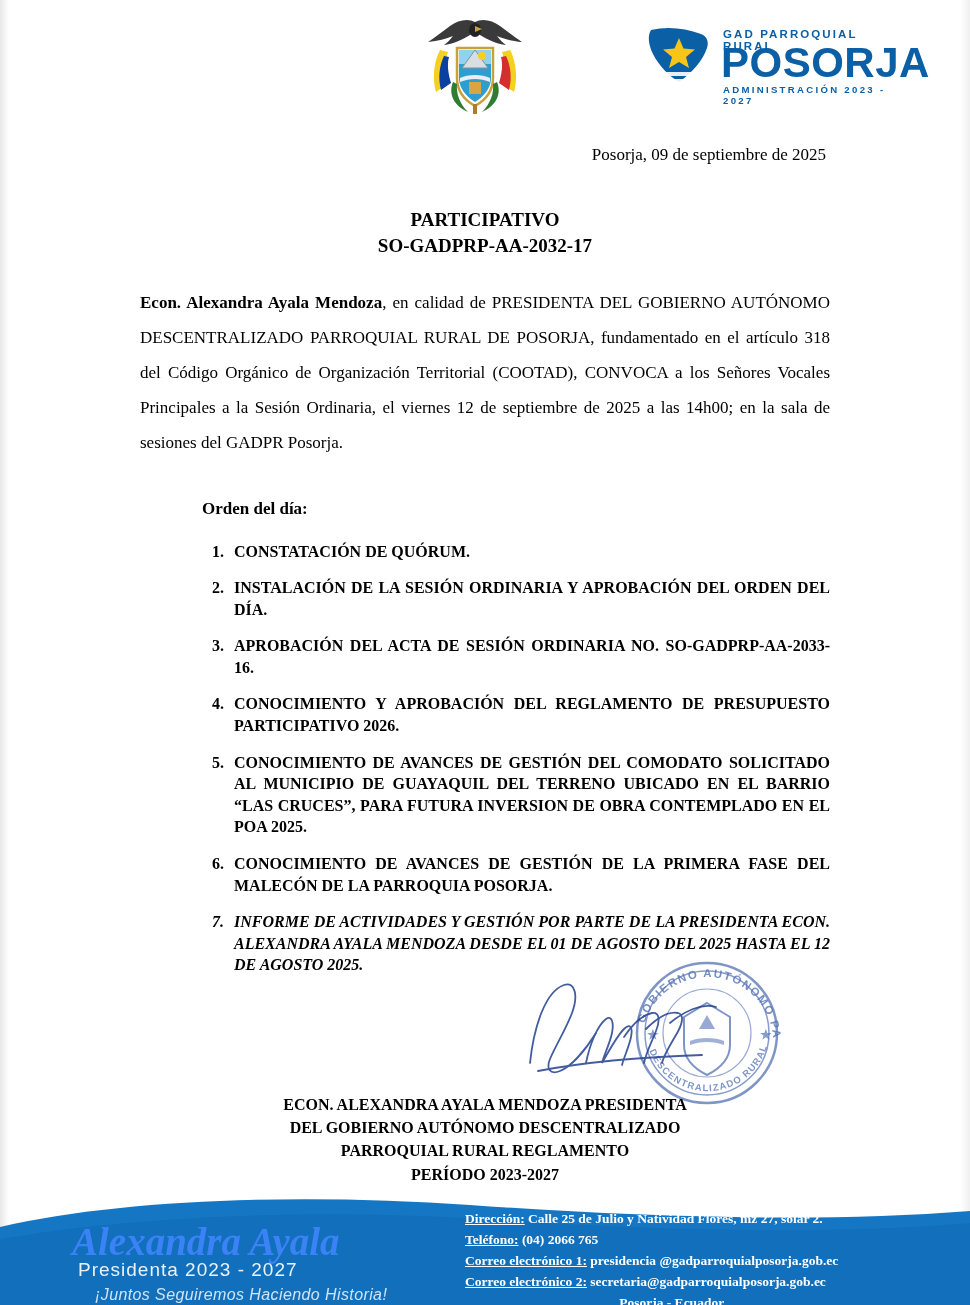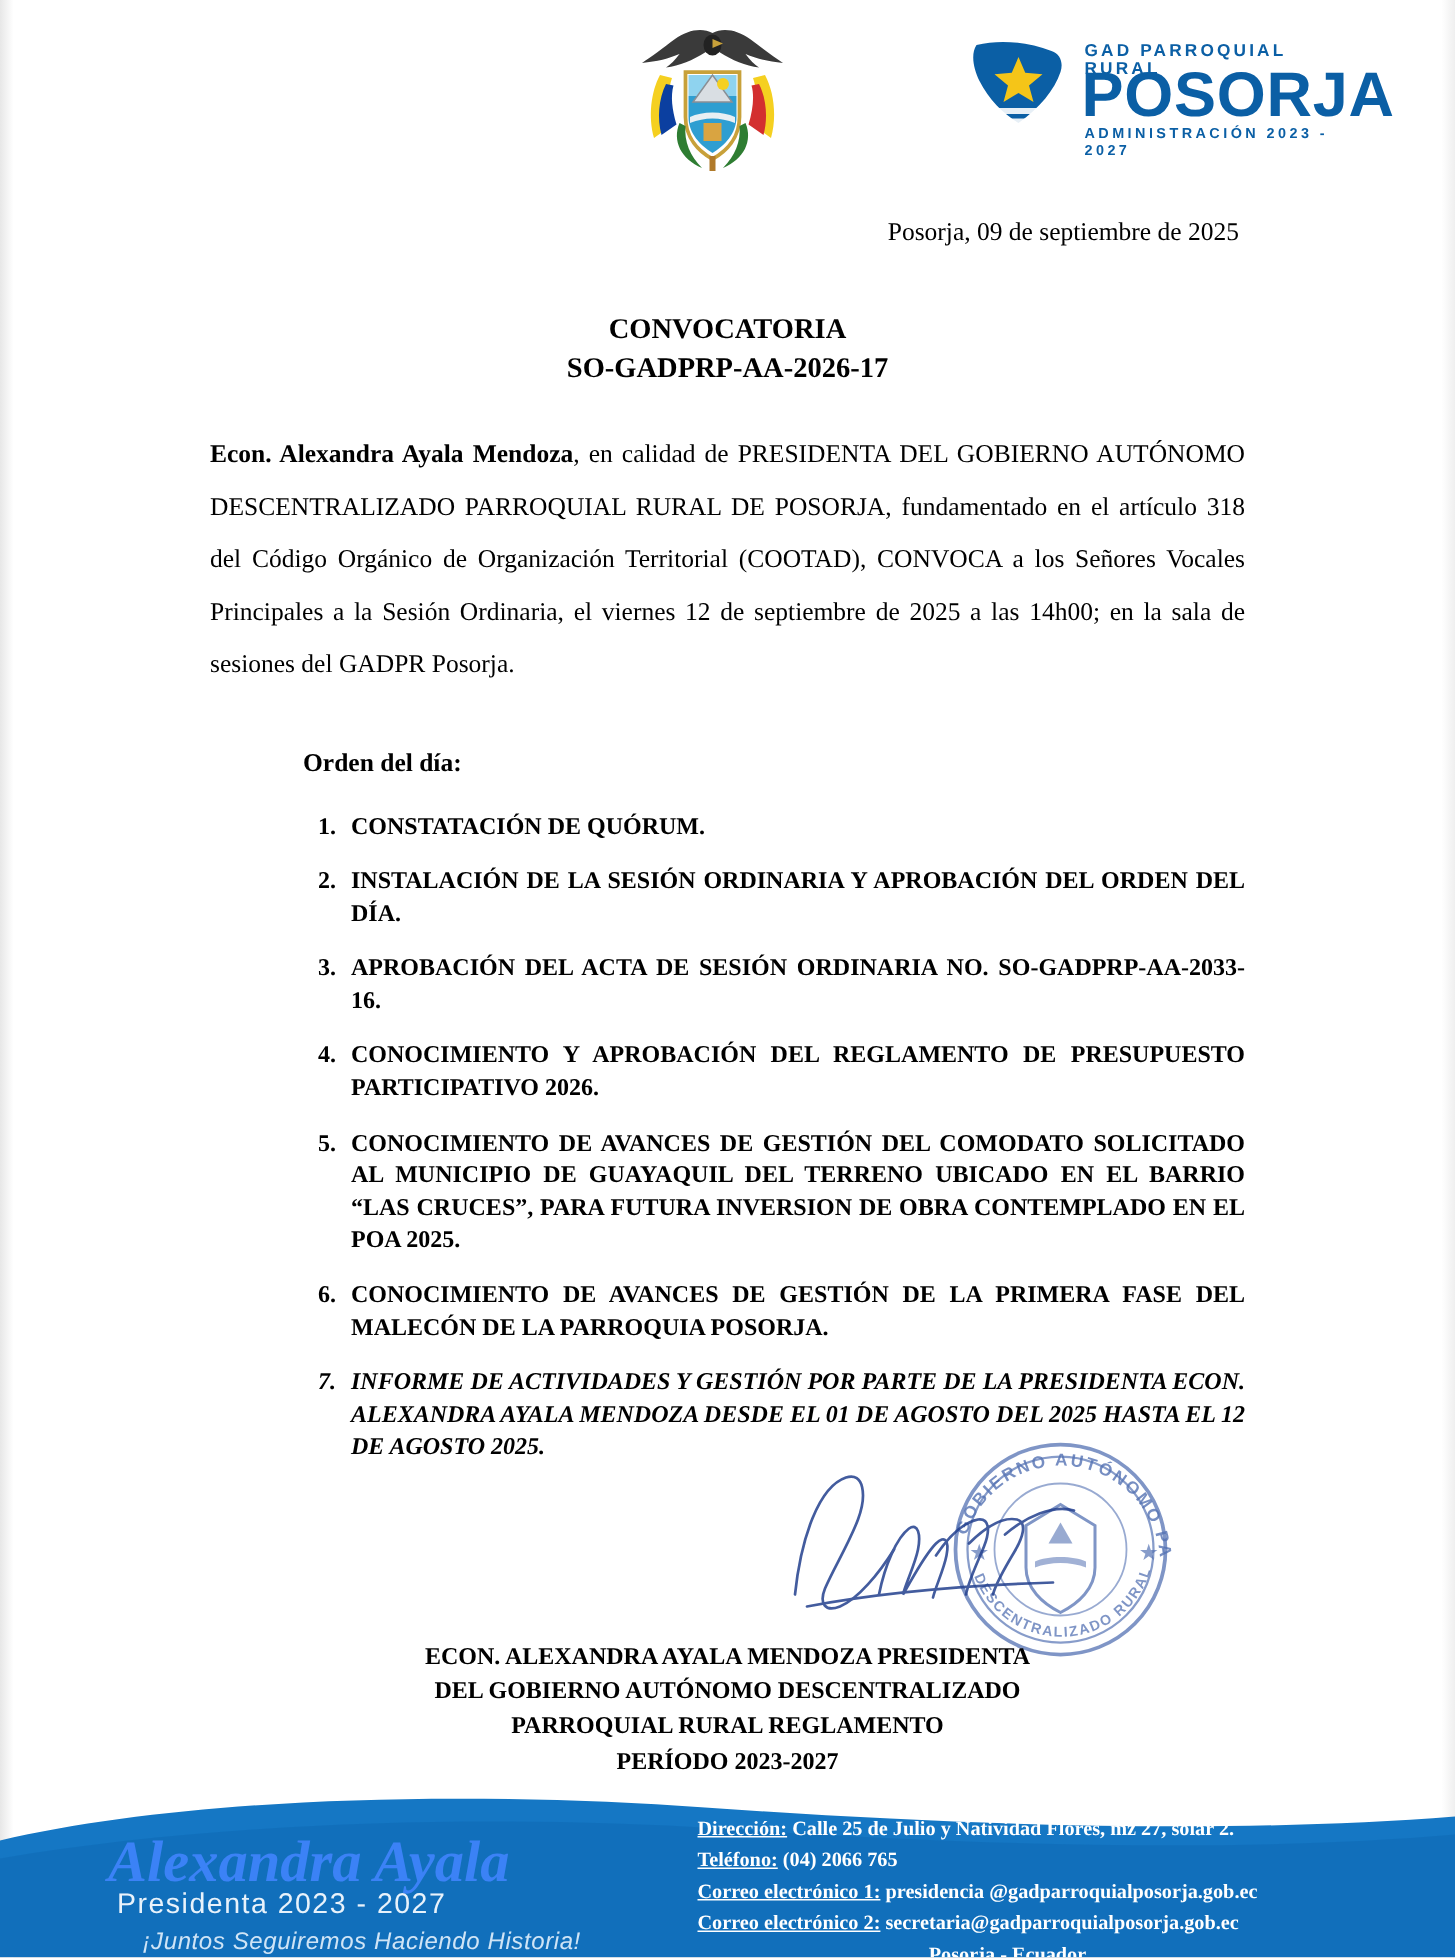--- a/index.html
+++ b/index.html
@@ -270,22 +270,22 @@
       <div class="logo-main">POSORJA</div>
       <div class="logo-sub">ADMINISTRACIÓN 2023 - 2027</div>
     </div>
   </div>
 
   <div class="content">
 
     <div class="date-line">Posorja, 09 de septiembre de 2025</div>
 
     <div class="title-block">
-      <div>CONVOCATORIA</div>
-      <div>SO-GADPRP-AA-2026-17</div>
+      <div>PARTICIPATIVO</div>
+      <div>SO-GADPRP-AA-2032-17</div>
     </div>
 
     <p class="para">
       <b>Econ. Alexandra Ayala Mendoza</b><span>, en calidad de PRESIDENTA DEL GOBIERNO AUTÓNOMO DESCENTRALIZADO PARROQUIAL RURAL DE POSORJA, fundamentado en el artículo 318 del Código Orgánico de Organización Territorial (COOTAD), CONVOCA a los Señores Vocales Principales a la Sesión Ordinaria, el viernes 12 de septiembre de 2025 a las 14h00; en la sala de sesiones del GADPR Posorja.</span>
     </p>
 
     <div class="agenda-title">Orden del día:</div>
 
     <ol class="agenda">
       <li>CONSTATACIÓN DE QUÓRUM.</li>

